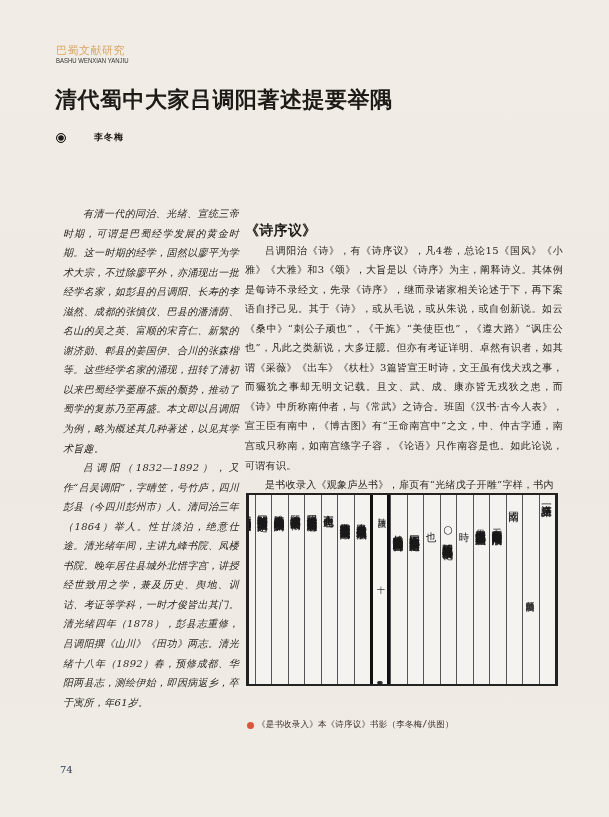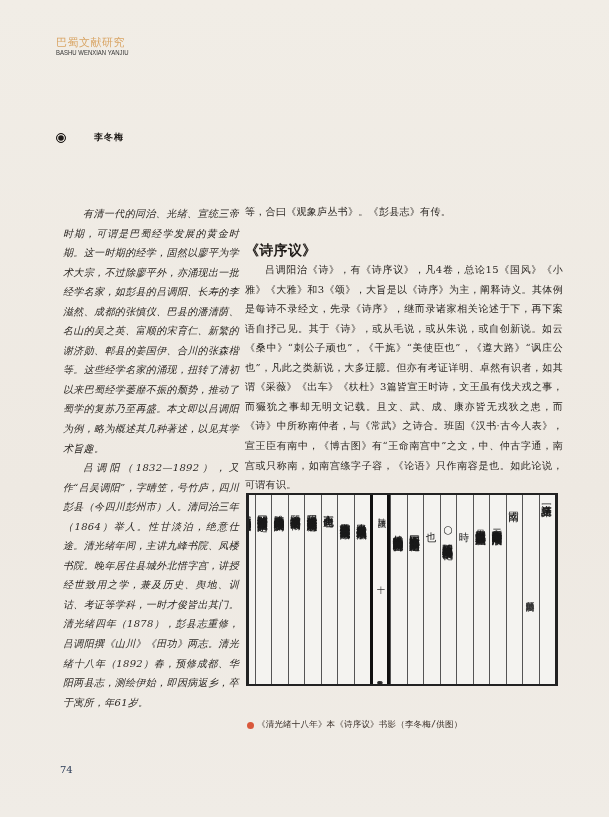--- a/index.html
+++ b/index.html
@@ -7,21 +7,21 @@
     width: 609px; height: 817px; overflow: hidden;
     background: #efebe4;
     font-family: "DejaVu Serif", "Liberation Serif", serif;
     color: #2a2622;
     position: relative;
   }
   .page {
     position: absolute; inset: 0;
     background: linear-gradient(180deg, #f1ede6 0%, #eee9e2 60%, #f0ece6 100%);
   }
-  .section-header { position: absolute; left: 56px; top: 36px; }
+  .section-header { position: absolute; left: 56px; top: 44px; }
   .section-cn {
     font-family: "DejaVu Sans", sans-serif;
     font-size: 11px; color: #d9a565; letter-spacing: 0.5px; line-height: 13px;
     font-weight: 300;
   }
   .section-en {
     font-family: "Liberation Sans", sans-serif;
     font-size: 6.5px; color: #333; letter-spacing: 0px; line-height: 8px;
     transform: scaleX(0.92); transform-origin: left;
   }
@@ -108,33 +108,33 @@
 </head>
 <body>
 
 <div class="page">
 
   <div class="section-header">
     <div class="section-cn">巴蜀文献研究</div>
     <div class="section-en">BASHU WENXIAN YANJIU</div>
   </div>
 
+  <h1 class="title" style="margin:0">清代蜀中大家吕调阳著述提要举隅</h1>
 
   <div class="author">
     <span class="author-icon"></span>
     <span class="author-name">李冬梅</span>
   </div>
 
   <div class="col col-left">
     <p>有清一代的同治、光绪、宣统三帝时期，可谓是巴蜀经学发展的黄金时期。这一时期的经学，固然以廖平为学术大宗，不过除廖平外，亦涌现出一批经学名家，如彭县的吕调阳、长寿的李滋然、成都的张慎仪、巴县的潘清荫、名山的吴之英、富顺的宋育仁、新繁的谢济勋、郫县的姜国伊、合川的张森楷等。这些经学名家的涌现，扭转了清初以来巴蜀经学萎靡不振的颓势，推动了蜀学的复苏乃至再盛。本文即以吕调阳为例，略为概述其几种著述，以见其学术旨趣。</p>
     <p>吕调阳（1832—1892），又作“吕吴调阳”，字晴笠，号竹庐，四川彭县（今四川彭州市）人。清同治三年（1864）举人。性甘淡泊，绝意仕途。清光绪年间，主讲九峰书院、凤楼书院。晚年居住县城外北惜字宫，讲授经世致用之学，兼及历史、舆地、训诂、考证等学科，一时才俊皆出其门。清光绪四年（1878），彭县志重修，吕调阳撰《山川》《田功》两志。清光绪十八年（1892）春，预修成都、华阳两县志，测绘伊始，即因病返乡，卒于寓所，年61岁。</p>
   </div>
 
   <div class="col col-right">
-    <p class="noindent">等，合曰《观象庐丛书》。《彭县志》有传。</p>
     <p class="subheading">《诗序议》</p>
     <p>吕调阳治《诗》，有《诗序议》，凡4卷，总论15《国风》《小雅》《大雅》和3《颂》，大旨是以《诗序》为主，阐释诗义。其体例是每诗不录经文，先录《诗序》，继而录诸家相关论述于下，再下案语自抒己见。其于《诗》，或从毛说，或从朱说，或自创新说。如云《桑中》“刺公子顽也”，《干旄》“美使臣也”，《遵大路》“讽庄公也”，凡此之类新说，大多迂臆。但亦有考证详明、卓然有识者，如其谓《采薇》《出车》《杕杜》3篇皆宣王时诗，文王虽有伐犬戎之事，而玁狁之事却无明文记载。且文、武、成、康亦皆无戎狄之患，而《诗》中所称南仲者，与《常武》之诗合。班固《汉书·古今人表》，宣王臣有南中，《博古图》有“王命南宫中”之文，中、仲古字通，南宫或只称南，如南宫绦字子容，《论语》只作南容是也。如此论说，可谓有识。</p>
     <p>是书收录入《观象庐丛书》，扉页有“光绪戊子开雕”字样，书内</p>
   </div>
 
   <div class="scan">
     <div class="scan-cols">
       <div class="scan-col top">詩序議卷第一</div>
       <div class="scan-col author-col">彭縣吕調陽述</div>
       <div class="scan-col top" style="padding-top:8px">國南</div>
@@ -159,17 +159,17 @@
       <div class="scan-col" style="padding-top:12px">賢才求之不得輾轉反側是哀而不傷</div>
       <div class="scan-col" style="padding-top:12px">雎鳩今魚鷹作巢土穴雌雄各別其棲號鶚門關夕</div>
       <div class="scan-col" style="padding-top:12px">發故曰關關於河中最多郭璞爾雅注云江東謂之</div>
       <div class="scan-col" style="padding-top:12px">鶚是也而以爲雎鳩誤西山經之大鶚乃雕類宜</div>
 
     </div>
   </div>
 
   <div class="caption">
     <span class="caption-dot"></span>
-    <span class="caption-text">《清光绪十八年》本《诗序议》书影（李冬梅/供图）</span>
+    <span class="caption-text">《是书收录入》本《诗序议》书影（李冬梅/供图）</span>
   </div>
 
   <div class="page-number">74</div>
 </div>
 
 </body></html>

